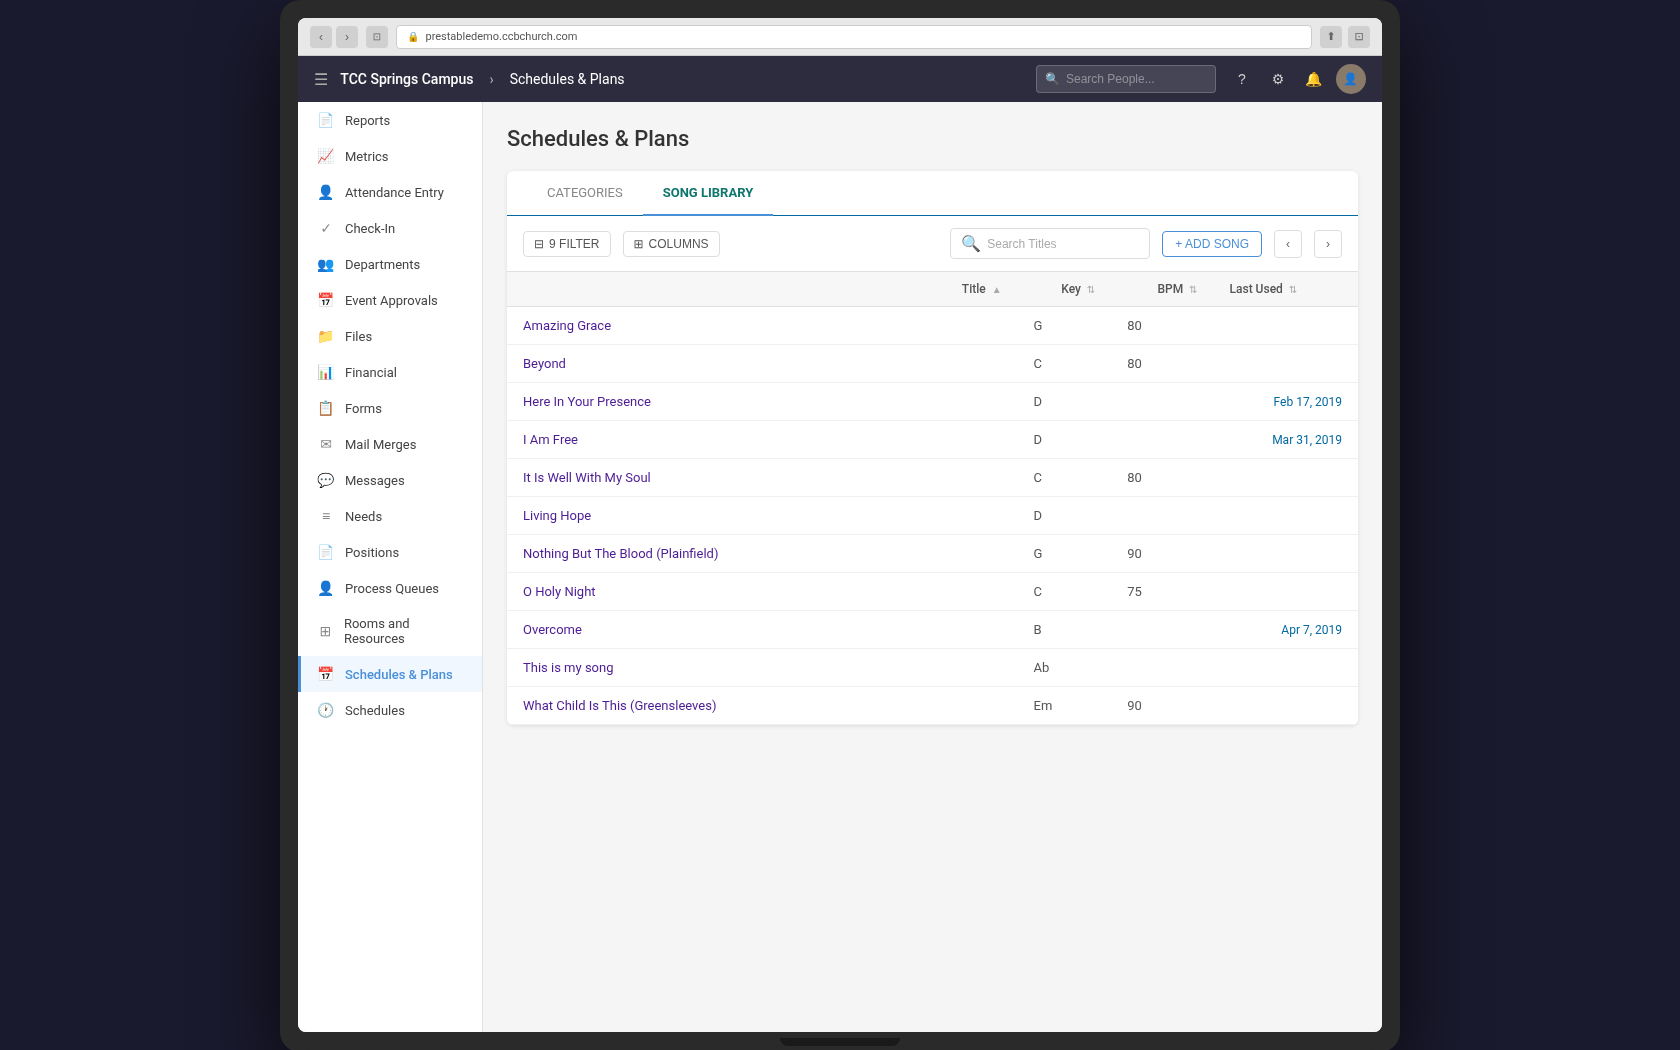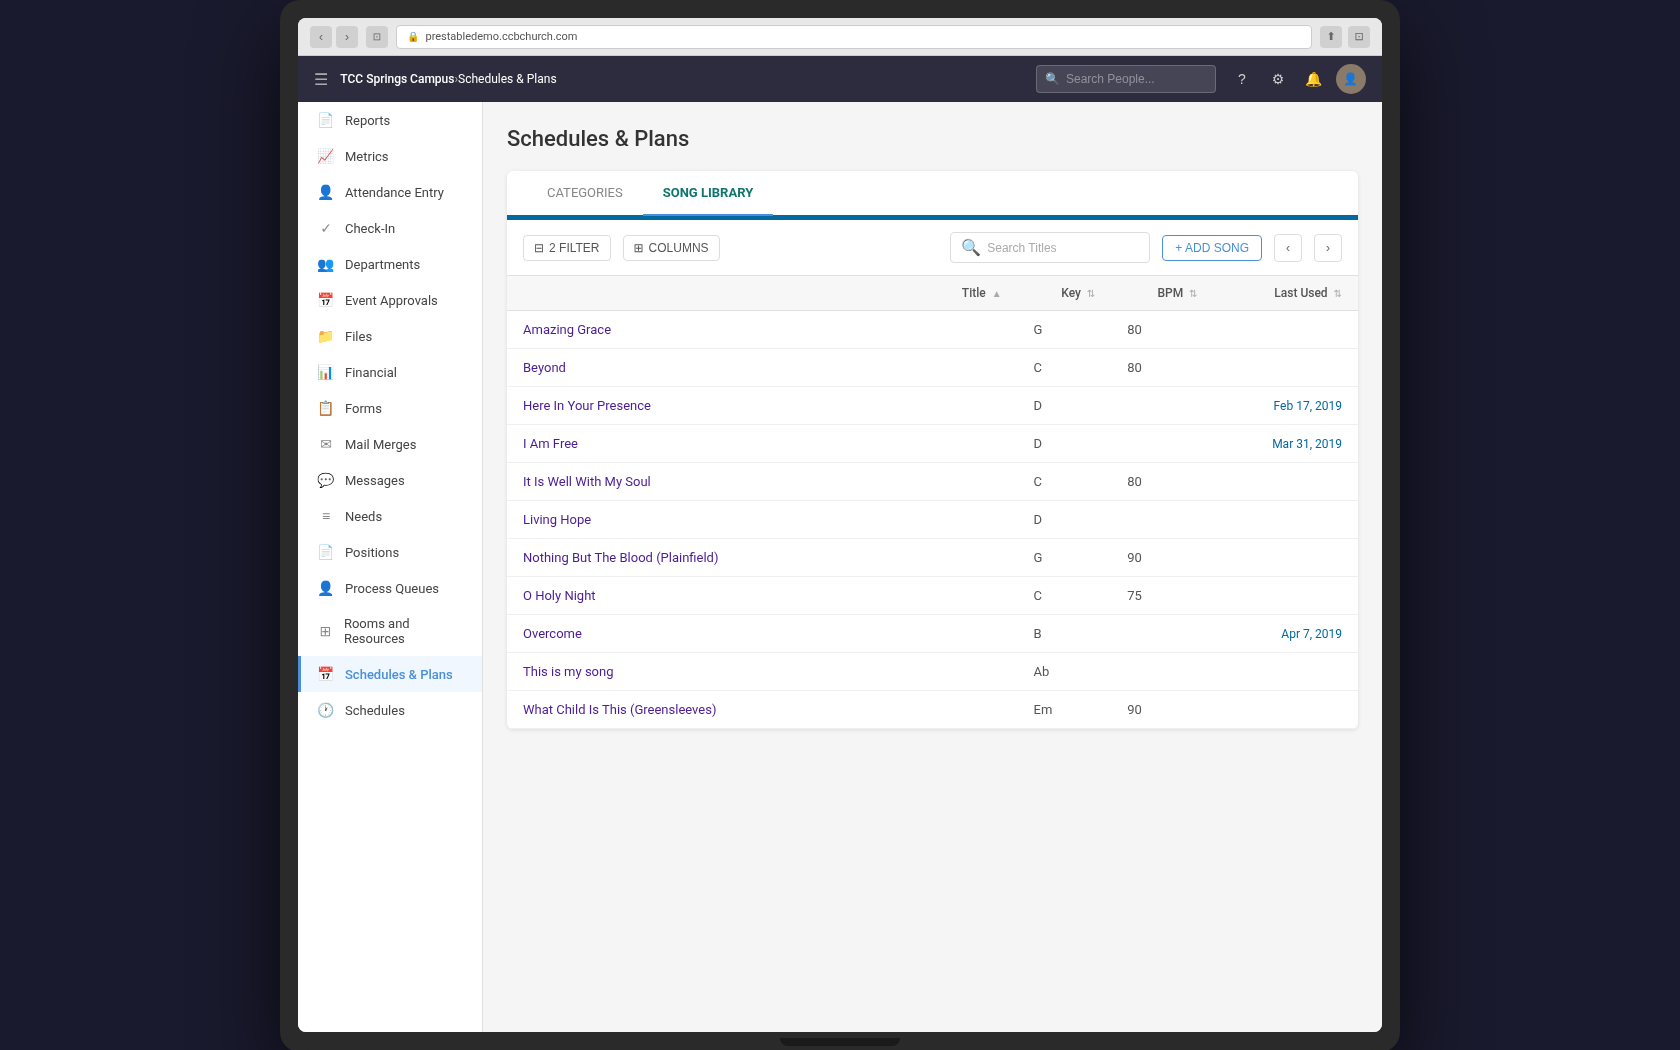--- a/index.html
+++ b/index.html
@@ -79,23 +79,23 @@
       background: #2c2c3e;
       height: 46px;
       display: flex;
       align-items: center;
       padding: 0 16px;
       gap: 12px;
     }
     .hamburger-icon { color: #aaa; font-size: 16px; cursor: pointer; }
     .app-title {
       color: white;
-      font-size: 12px;
+      font-size: 14px;
       font-weight: 500;
-      display: flex; align-items: center; gap: 0;
+      display: flex; align-items: center; gap: 16px;
     }
     .app-title-divider { color: #aaa; }
     .app-title-sub { color: white; font-weight: 400; }
     .header-spacer { flex: 1; }
     .header-search {
       background: rgba(255,255,255,0.12);
       border: 1px solid rgba(255,255,255,0.2);
       border-radius: 4px;
       height: 28px;
       width: 180px;
@@ -173,21 +173,21 @@
     .card {
       background: white;
       border-radius: 6px;
       box-shadow: 0 1px 4px rgba(0,0,0,0.1);
       overflow: hidden;
     }
 
     
     .tabs {
       display: flex;
-      border-bottom: 5px solid #0369a1;
+      border-bottom: 1px solid #0369a1;
       padding: 0 20px;
     }
     .tab {
       padding: 14px 20px;
       font-size: 13px;
       color: #888;
       cursor: pointer;
       border-bottom: 2px solid transparent;
       margin-bottom: -1px;
     }
@@ -255,21 +255,21 @@
       background: #f7f7f7;
       border-bottom: 1px solid #e0e0e0;
     }
     .song-table th {
       padding: 10px 16px;
       text-align: right;
       font-size: 12px;
       font-weight: 500;
       color: #555;
     }
-    .song-table th.right { text-align: right; }
+    .song-table th.right { text-align: left; }
     .sort-icon { color: #aaa; font-size: 10px; margin-left: 3px; }
     .song-table tbody tr {
       border-bottom: 1px solid #f0f0f0;
     }
     .song-table td {
       padding: 11px 16px;
       font-size: 13px;
       color: #4c1d95;
     }
     .song-table td.right { text-align: right; color: #0369a1; font-size: 12px; }
@@ -412,21 +412,21 @@
 
           <div class="tabs">
 
           <div class="tab">CATEGORIES</div>
               <div class="tab active">SONG LIBRARY</div>
             </div>
 
           <div class="toolbar">
             <button class="toolbar-btn">
               <span>⊟</span>
-              <span>2 FILTER</span>
+              <span>9 FILTER</span>
             </button>
             <button class="toolbar-btn">
               <span>⊞</span>
               <span>COLUMNS</span>
             </button>
             <div class="toolbar-spacer"></div>
             <div class="search-box">
               <span style="color:#aaa;">🔍</span>
               <input type="text" placeholder="Search Titles" style="">
             </div>

